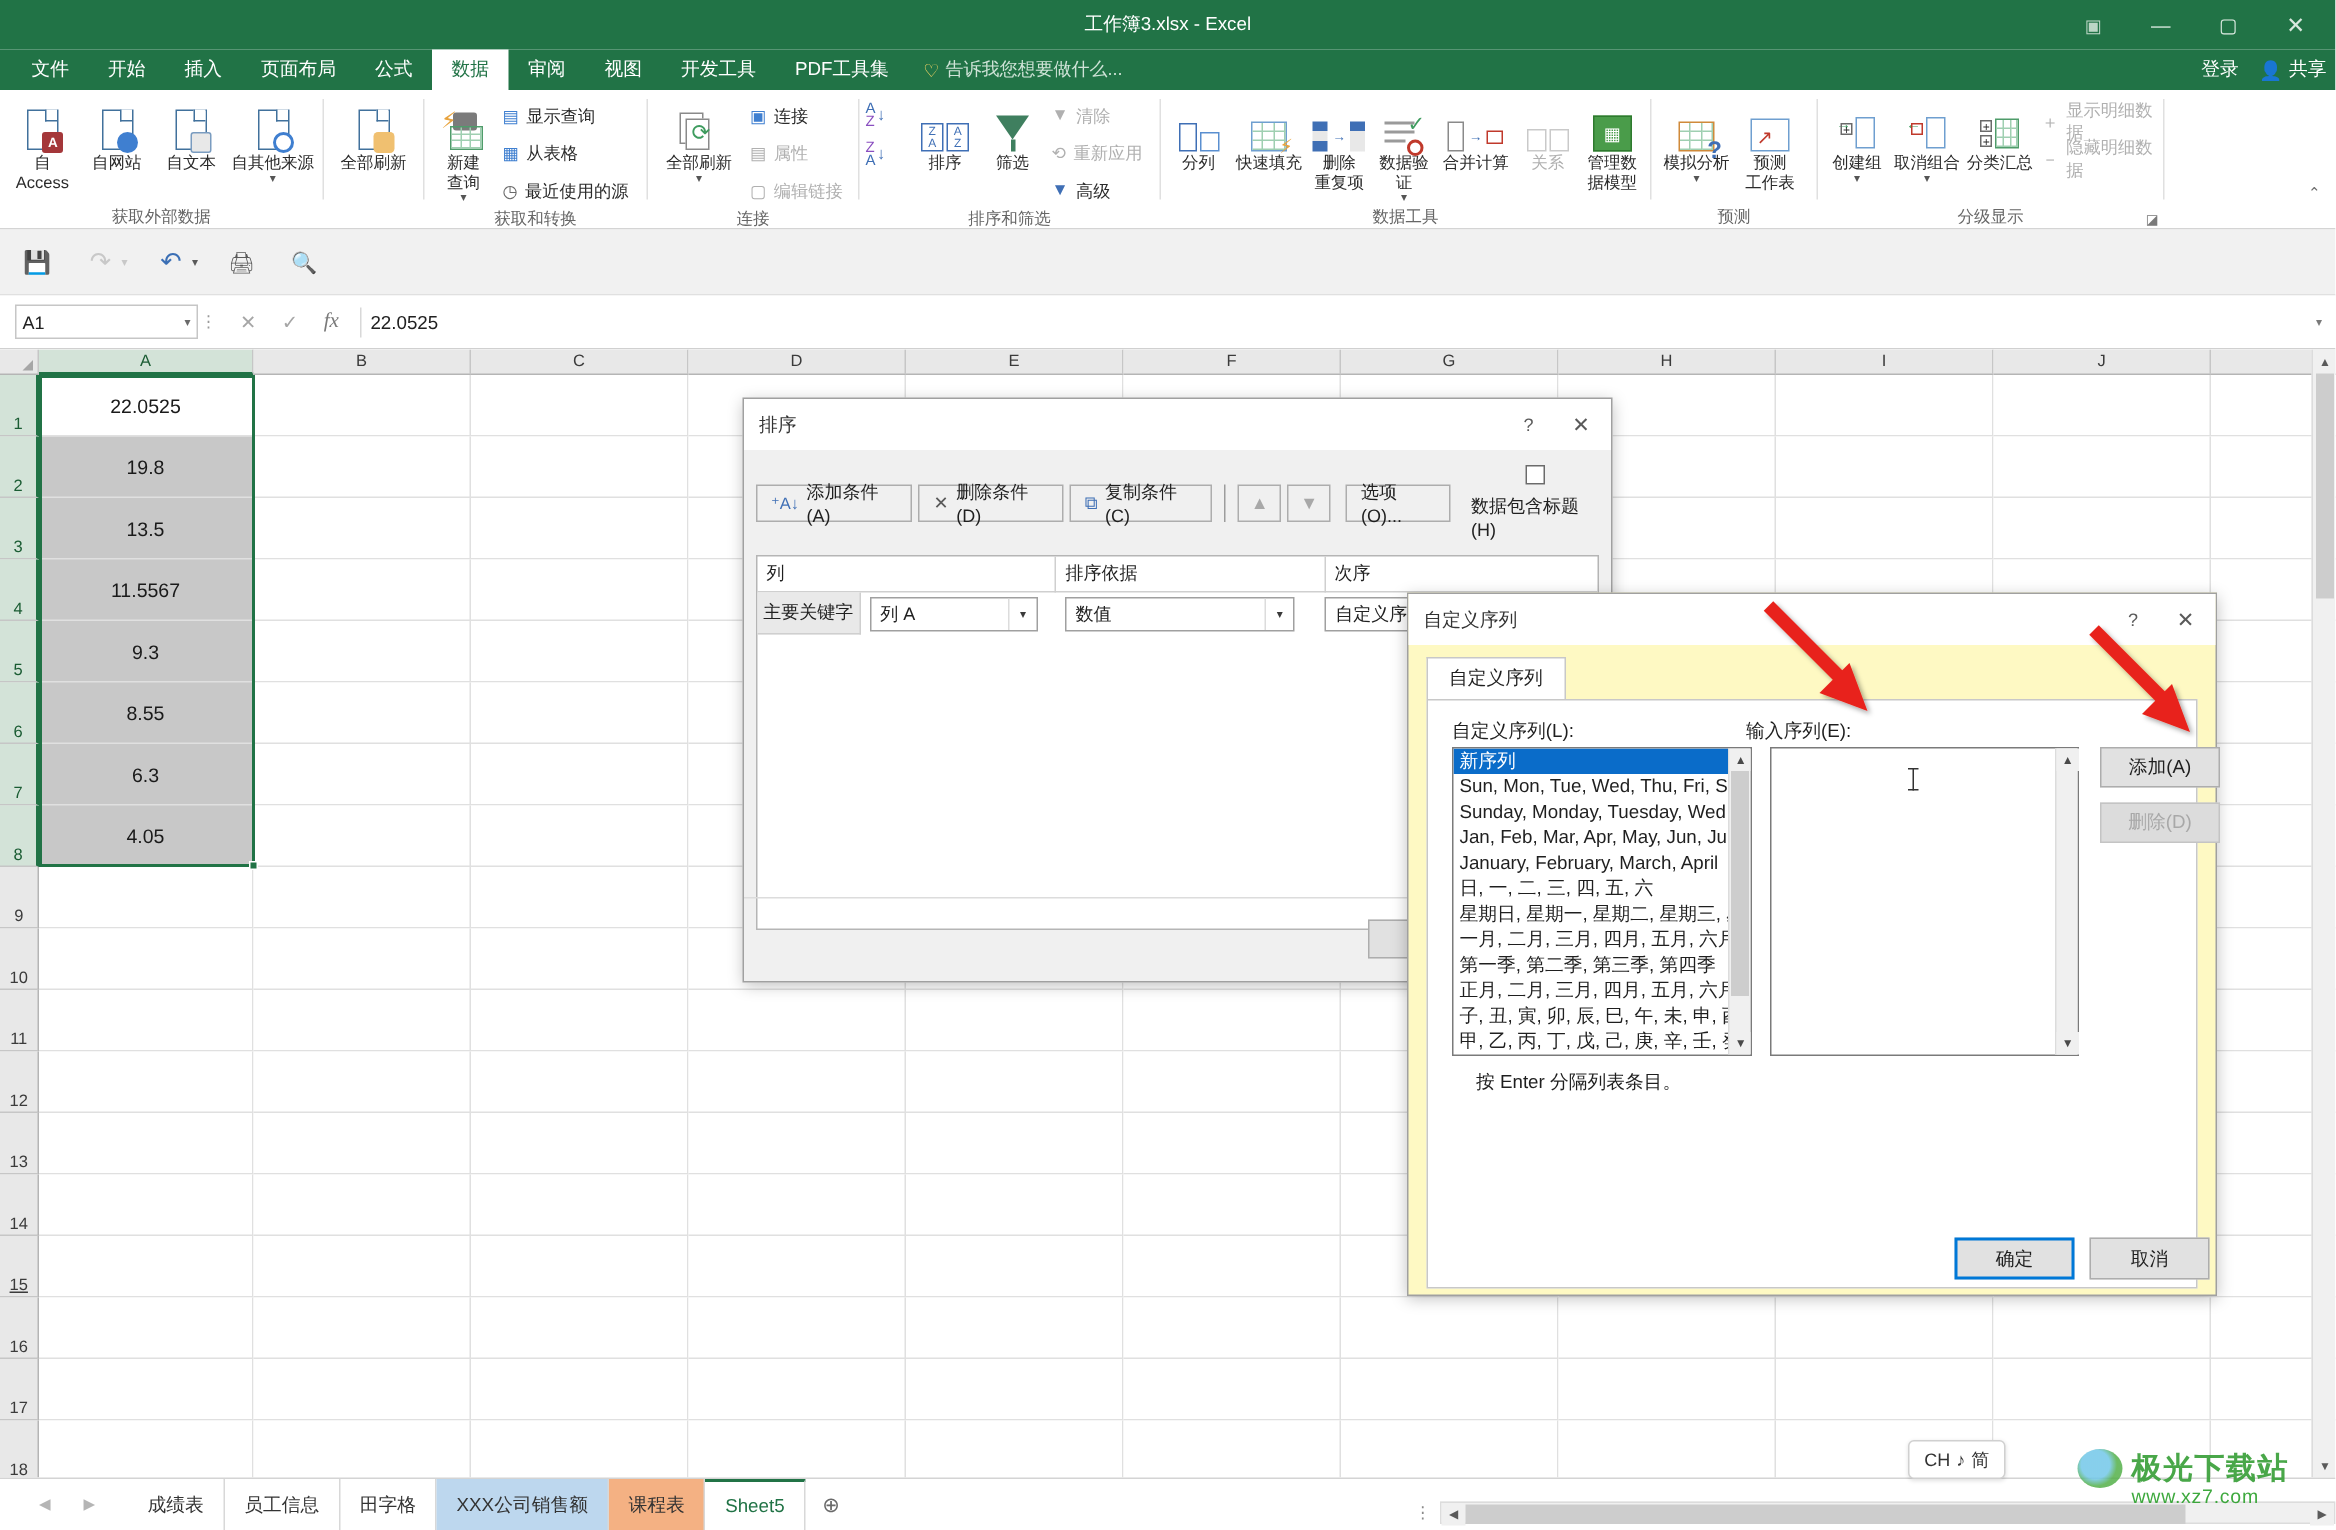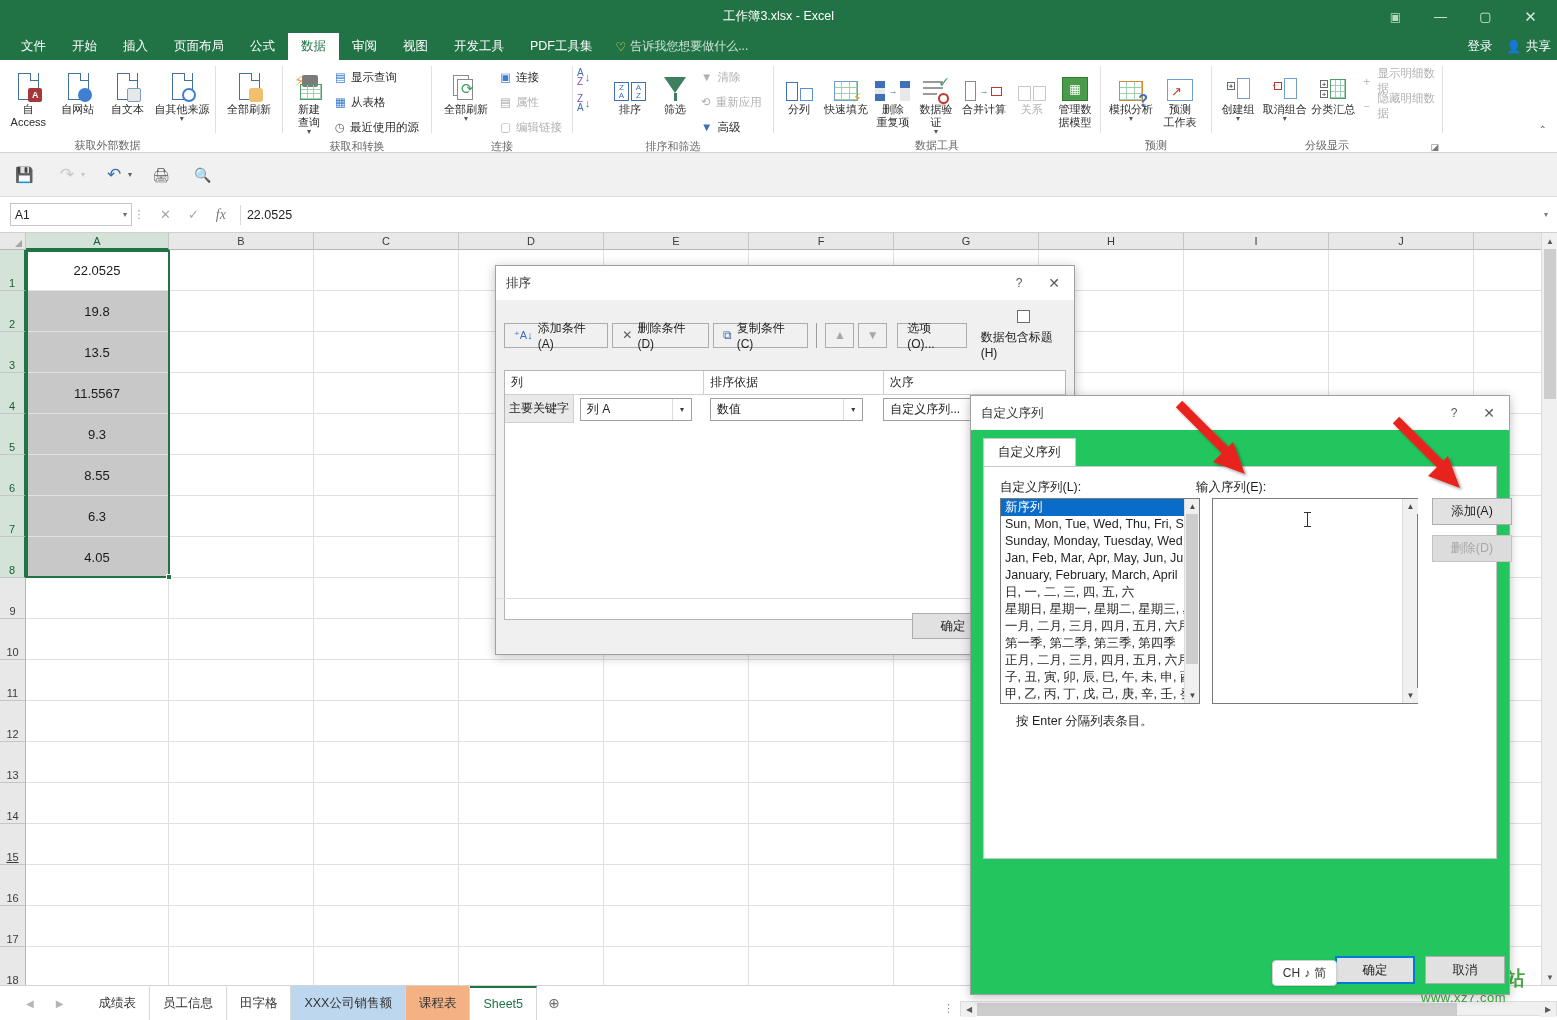--- a/index.html
+++ b/index.html
@@ -225,21 +225,21 @@
   .combo .arw { width: 19px; height: 21px; display: flex; align-items: center; justify-content: center; color: #3a3a3a; font-size: 8px; border-left: 1px solid #dcdcdc; }
   .sort-footer { position: absolute; left: 0; right: 0; bottom: 0; height: 56px; border-top: 1px solid #dcdcdc; }
   .btn {
     height: 26px; min-width: 80px; background: #e1e1e1; border: 1px solid #adadad;
     display: flex; align-items: center; justify-content: center; font-size: 12.5px; color: #1f1f1f;
   }
   .btn.primary { background: #e1e1e1; border: 2px solid #0078d7; }
   .btn.disabled { color: #a8a8a8; background: #dcdcdc; border-color: #c4c4c4; }
 
   
-  .cldlg { left: 970px; top: 395px; width: 540px; height: 600px; background: #22c55e; z-index: 20; }
+  .cldlg { left: 938px; top: 395px; width: 540px; height: 469px; background: #fef9c3; z-index: 20; }
   .cl-tabstrip { margin: 8px 0 0 12px; display: flex; }
   .cl-tab { padding: 5px 14px; font-size: 12.5px; background: #ffffff; border: 1px solid #c8c8c8; border-bottom: none; color: #1f1f1f; }
   .cl-panel { margin: 0 12px; background: #ffffff; border: 1px solid #c8c8c8; height: 393px; position: relative; }
   .cl-label { position: absolute; font-size: 12.5px; color: #1f1f1f; }
   .listbox {
     position: absolute; border: 1px solid #7a7a7a; background: #ffffff; overflow: hidden; display: flex;
   }
   .lb-items { flex: 1; overflow: hidden; }
   .lb-item { height: 17px; line-height: 17px; padding-left: 4px; font-size: 12.5px; white-space: nowrap; color: #1f1f1f; }
   .lb-item.sel { background: #0a6cc9; color: #ffffff; }

